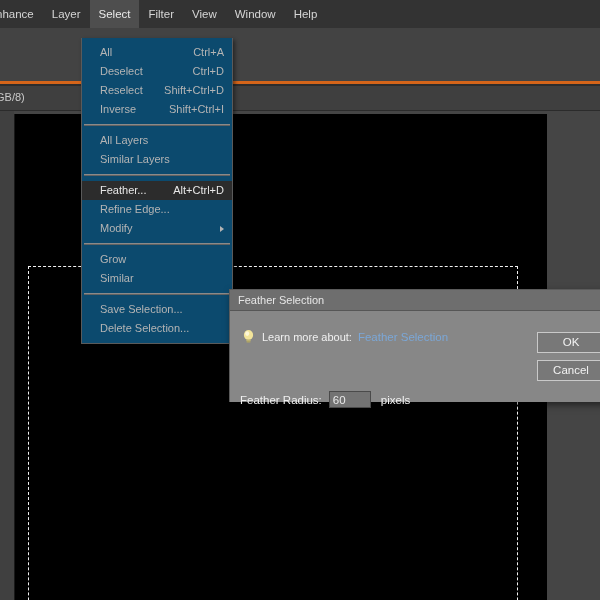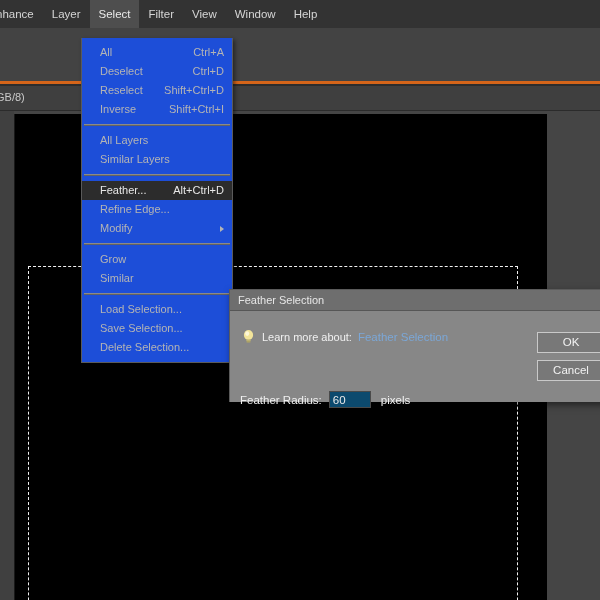--- a/index.html
+++ b/index.html
@@ -155,21 +155,21 @@
     left: 0; top: 0;
     width: 14px; height: 489px;
     background: #404040;
   }
 
   
   .dropdown {
     position: absolute;
     left: 81px; top: 38px;
     width: 152px;
-    background: #1d4ed8;
+    background: #0c4a6e;
     border: 1px solid #5a5a5a;
     border-top: none;
     box-sizing: border-box;
     box-shadow: 2px 2px 4px rgba(0,0,0,0.45);
     padding: 5px 0 5px 0;
   }
   .mi {
     position: relative;
     height: 19px;
     line-height: 19px;
@@ -273,21 +273,21 @@
     align-items: center;
     margin-top: 8px;
   }
   .radius-label {
     color: #f0f0f0;
     font-size: 11.5px;
     margin-right: 7px;
   }
   .radius-input {
     width: 42px; height: 17px;
-    background: #0c4a6e;
+    background: #737373;
     border: 1px solid #4a4a4a;
     box-sizing: border-box;
     color: #eaeaea;
     font-family: "Liberation Sans", sans-serif;
     font-size: 11.5px;
     padding: 0 3px;
     line-height: 15px;
     outline: none;
   }
   .radius-units {
@@ -393,23 +393,20 @@
       </div>
       <div class="mi-sep"></div>
       <div class="mi">
         <span class="mi-label">Grow</span>
       </div>
       <div class="mi">
         <span class="mi-label">Similar</span>
       </div>
       <div class="mi-sep"></div>
       <div class="mi">
-        <span class="mi-label">Load Selection...</span>
-      </div>
-      <div class="mi">
         <span class="mi-label">Save Selection...</span>
       </div>
       <div class="mi">
         <span class="mi-label">Delete Selection...</span>
       </div>
     </div>
 
   <div class="dialog">
     <div class="dialog-titlebar">
       <span class="dialog-title">Feather Selection</span>

